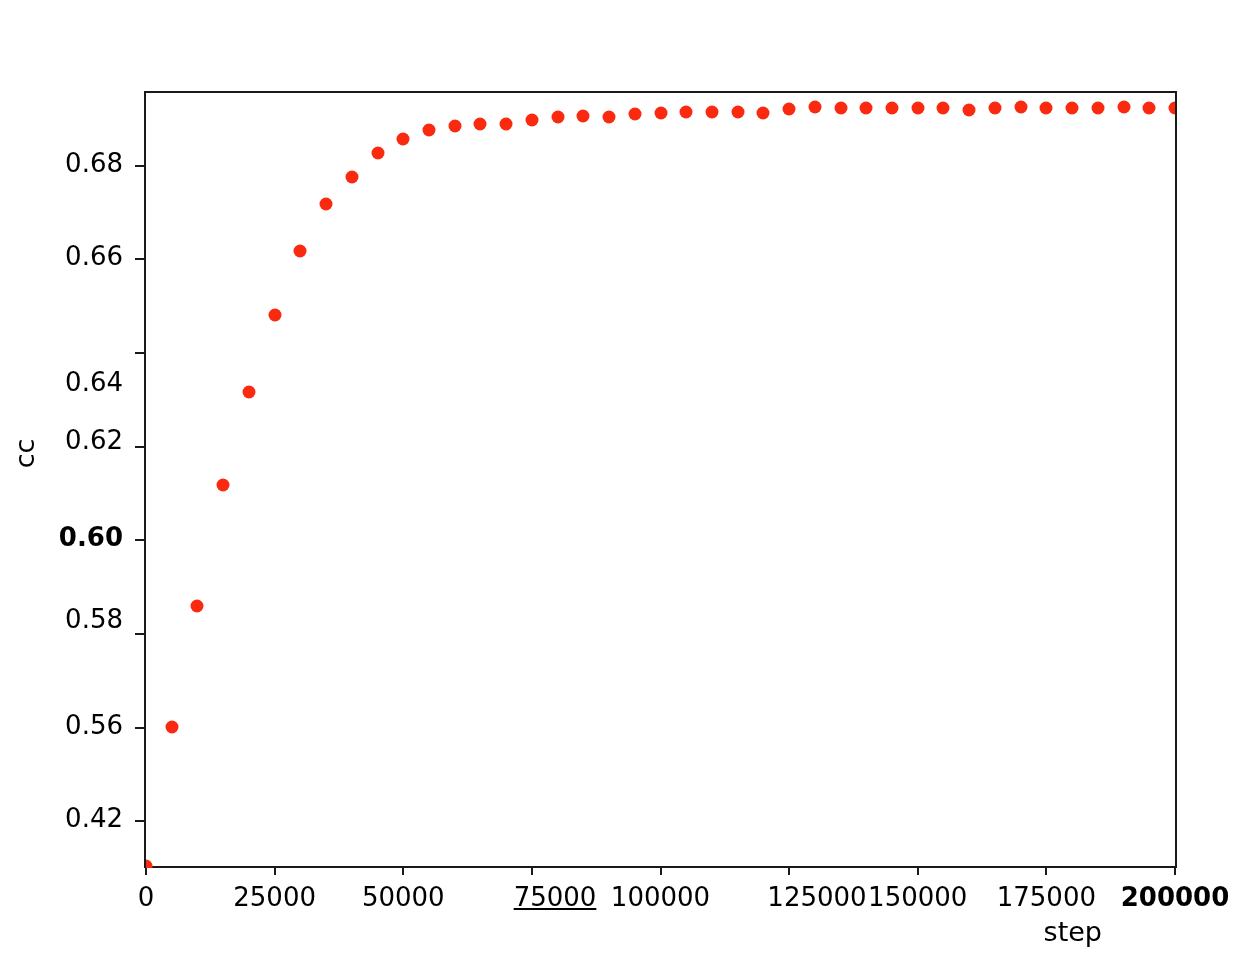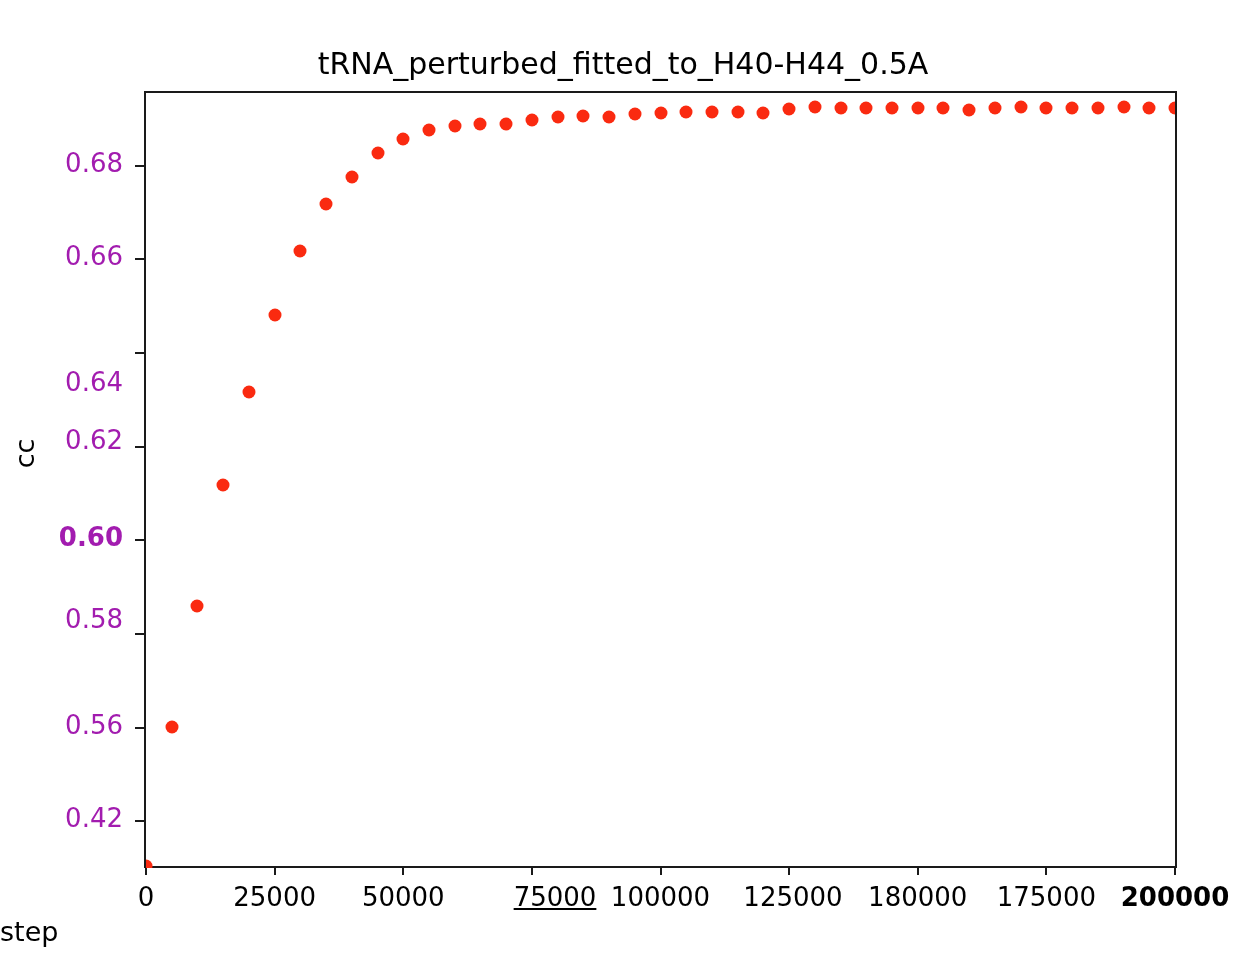--- a/index.html
+++ b/index.html
@@ -47,21 +47,21 @@
     position: absolute;
     left: -11px;
     width: 9px;
     height: 2px;
     background: #1a1a1a;
   }
   .ytick-label {
     position: absolute;
     right: 0;
     font-size: 26px;
-    color: #a21caf;
+    color: #000000;
     white-space: nowrap;
     text-align: right;
   }
   #ytick-labels {
     position: absolute;
     left: -145px;
     top: 0;
     width: 122px;
     height: 773px;
   }
@@ -84,21 +84,21 @@
     font-size: 26px;
     color: #000000;
     white-space: nowrap;
     transform: translateX(-50%);
   }
   #xlabel {
     position: absolute;
     left: 0;
     top: 916px;
     width: 1102px;
-    text-align: left;
+    text-align: right;
     font-size: 27px;
     color: #000000;
   }
   #ylabel {
     position: absolute;
     left: 10px;
     top: 438px;
     font-size: 27px;
     color: #000000;
     transform: rotate(-90deg);
@@ -119,21 +119,20 @@
     width: 1029px;
     height: 775px;
     overflow: hidden;
   }
 </style>
 </head>
 <body>
 
 <div id="figure">
 
-  <div id="title">tRNA_perturbed_fitted_to_H40-H44_0.5A</div>
 
   <div id="ylabel">cc</div>
   <div id="xlabel">step</div>
 
   <div id="axes">
     <div class="spine" id="spine-left"></div>
     <div class="spine" id="spine-right"></div>
     <div class="spine" id="spine-top"></div>
     <div class="spine" id="spine-bottom"></div>
 
@@ -167,22 +166,22 @@
         <div class="xtick-mark" style="left: 770.75px;"></div>
         <div class="xtick-mark" style="left: 899.375px;"></div>
         <div class="xtick-mark" style="left: 1028px;"></div>
       </div>
     <div id="xtick-labels">
         <div class="xtick-label" style="left: 0px;">0</div>
         <div class="xtick-label" style="left: 128.625px;">25000</div>
         <div class="xtick-label" style="left: 257.25px;">50000</div>
         <div class="xtick-label" style="left: 409px; text-decoration: underline;">75000</div>
         <div class="xtick-label" style="left: 514.5px;">100000</div>
-        <div class="xtick-label" style="left: 647px; text-align: center;">125000</div>
-        <div class="xtick-label" style="left: 771.75px;">180000</div>
+        <div class="xtick-label" style="left: 671px; text-align: center;">125000</div>
+        <div class="xtick-label" style="left: 771.75px;">150000</div>
         <div class="xtick-label" style="left: 900.375px;">175000</div>
         <div class="xtick-label" style="left: 1029px; font-weight: bold;">200000</div>
       </div>
 
     <div id="clip">
         <div class="point" style="left: 0px; top: 773px; width: 13px; height: 13px; background: rgb(250, 42, 16);"></div>
         <div class="point" style="left: 25.725px; top: 634.328px; width: 13px; height: 13px; background: rgb(250, 42, 16);"></div>
         <div class="point" style="left: 51.45px; top: 512.522px; width: 13px; height: 13px; background: rgb(250, 42, 16);"></div>
         <div class="point" style="left: 77.175px; top: 392.122px; width: 13px; height: 13px; background: rgb(250, 42, 16);"></div>
         <div class="point" style="left: 102.9px; top: 298.893px; width: 13px; height: 13px; background: rgb(250, 42, 16);"></div>

